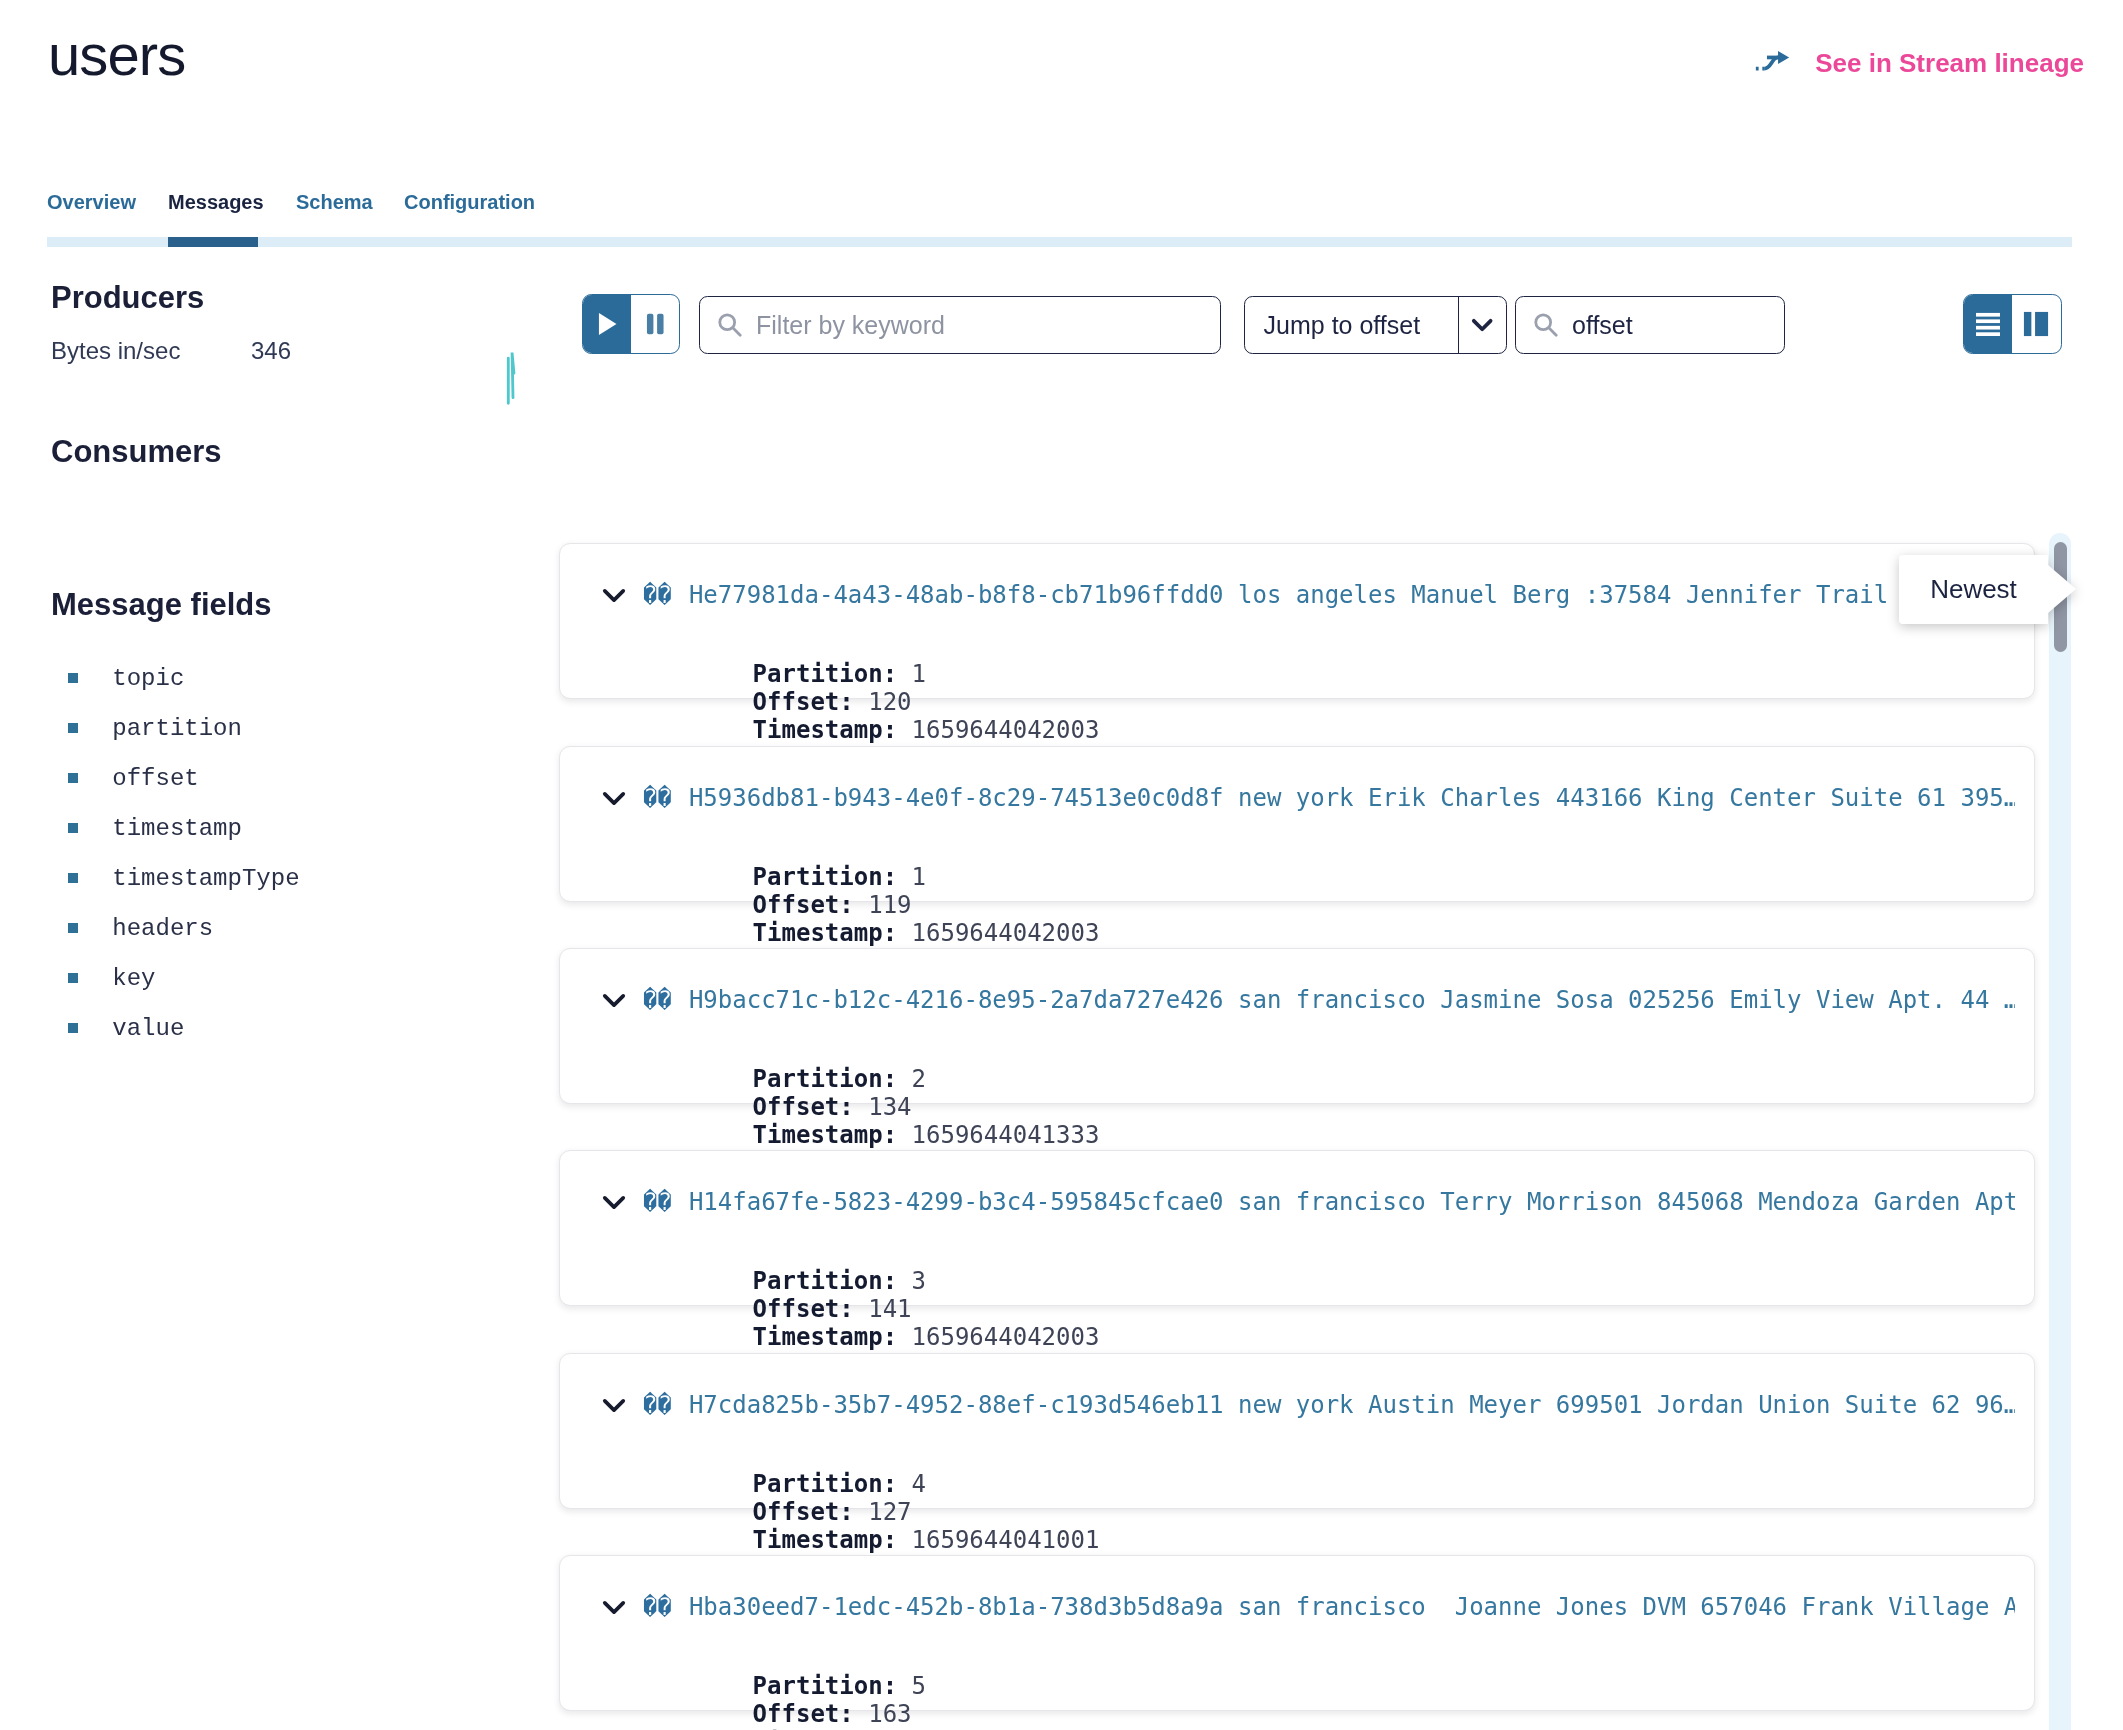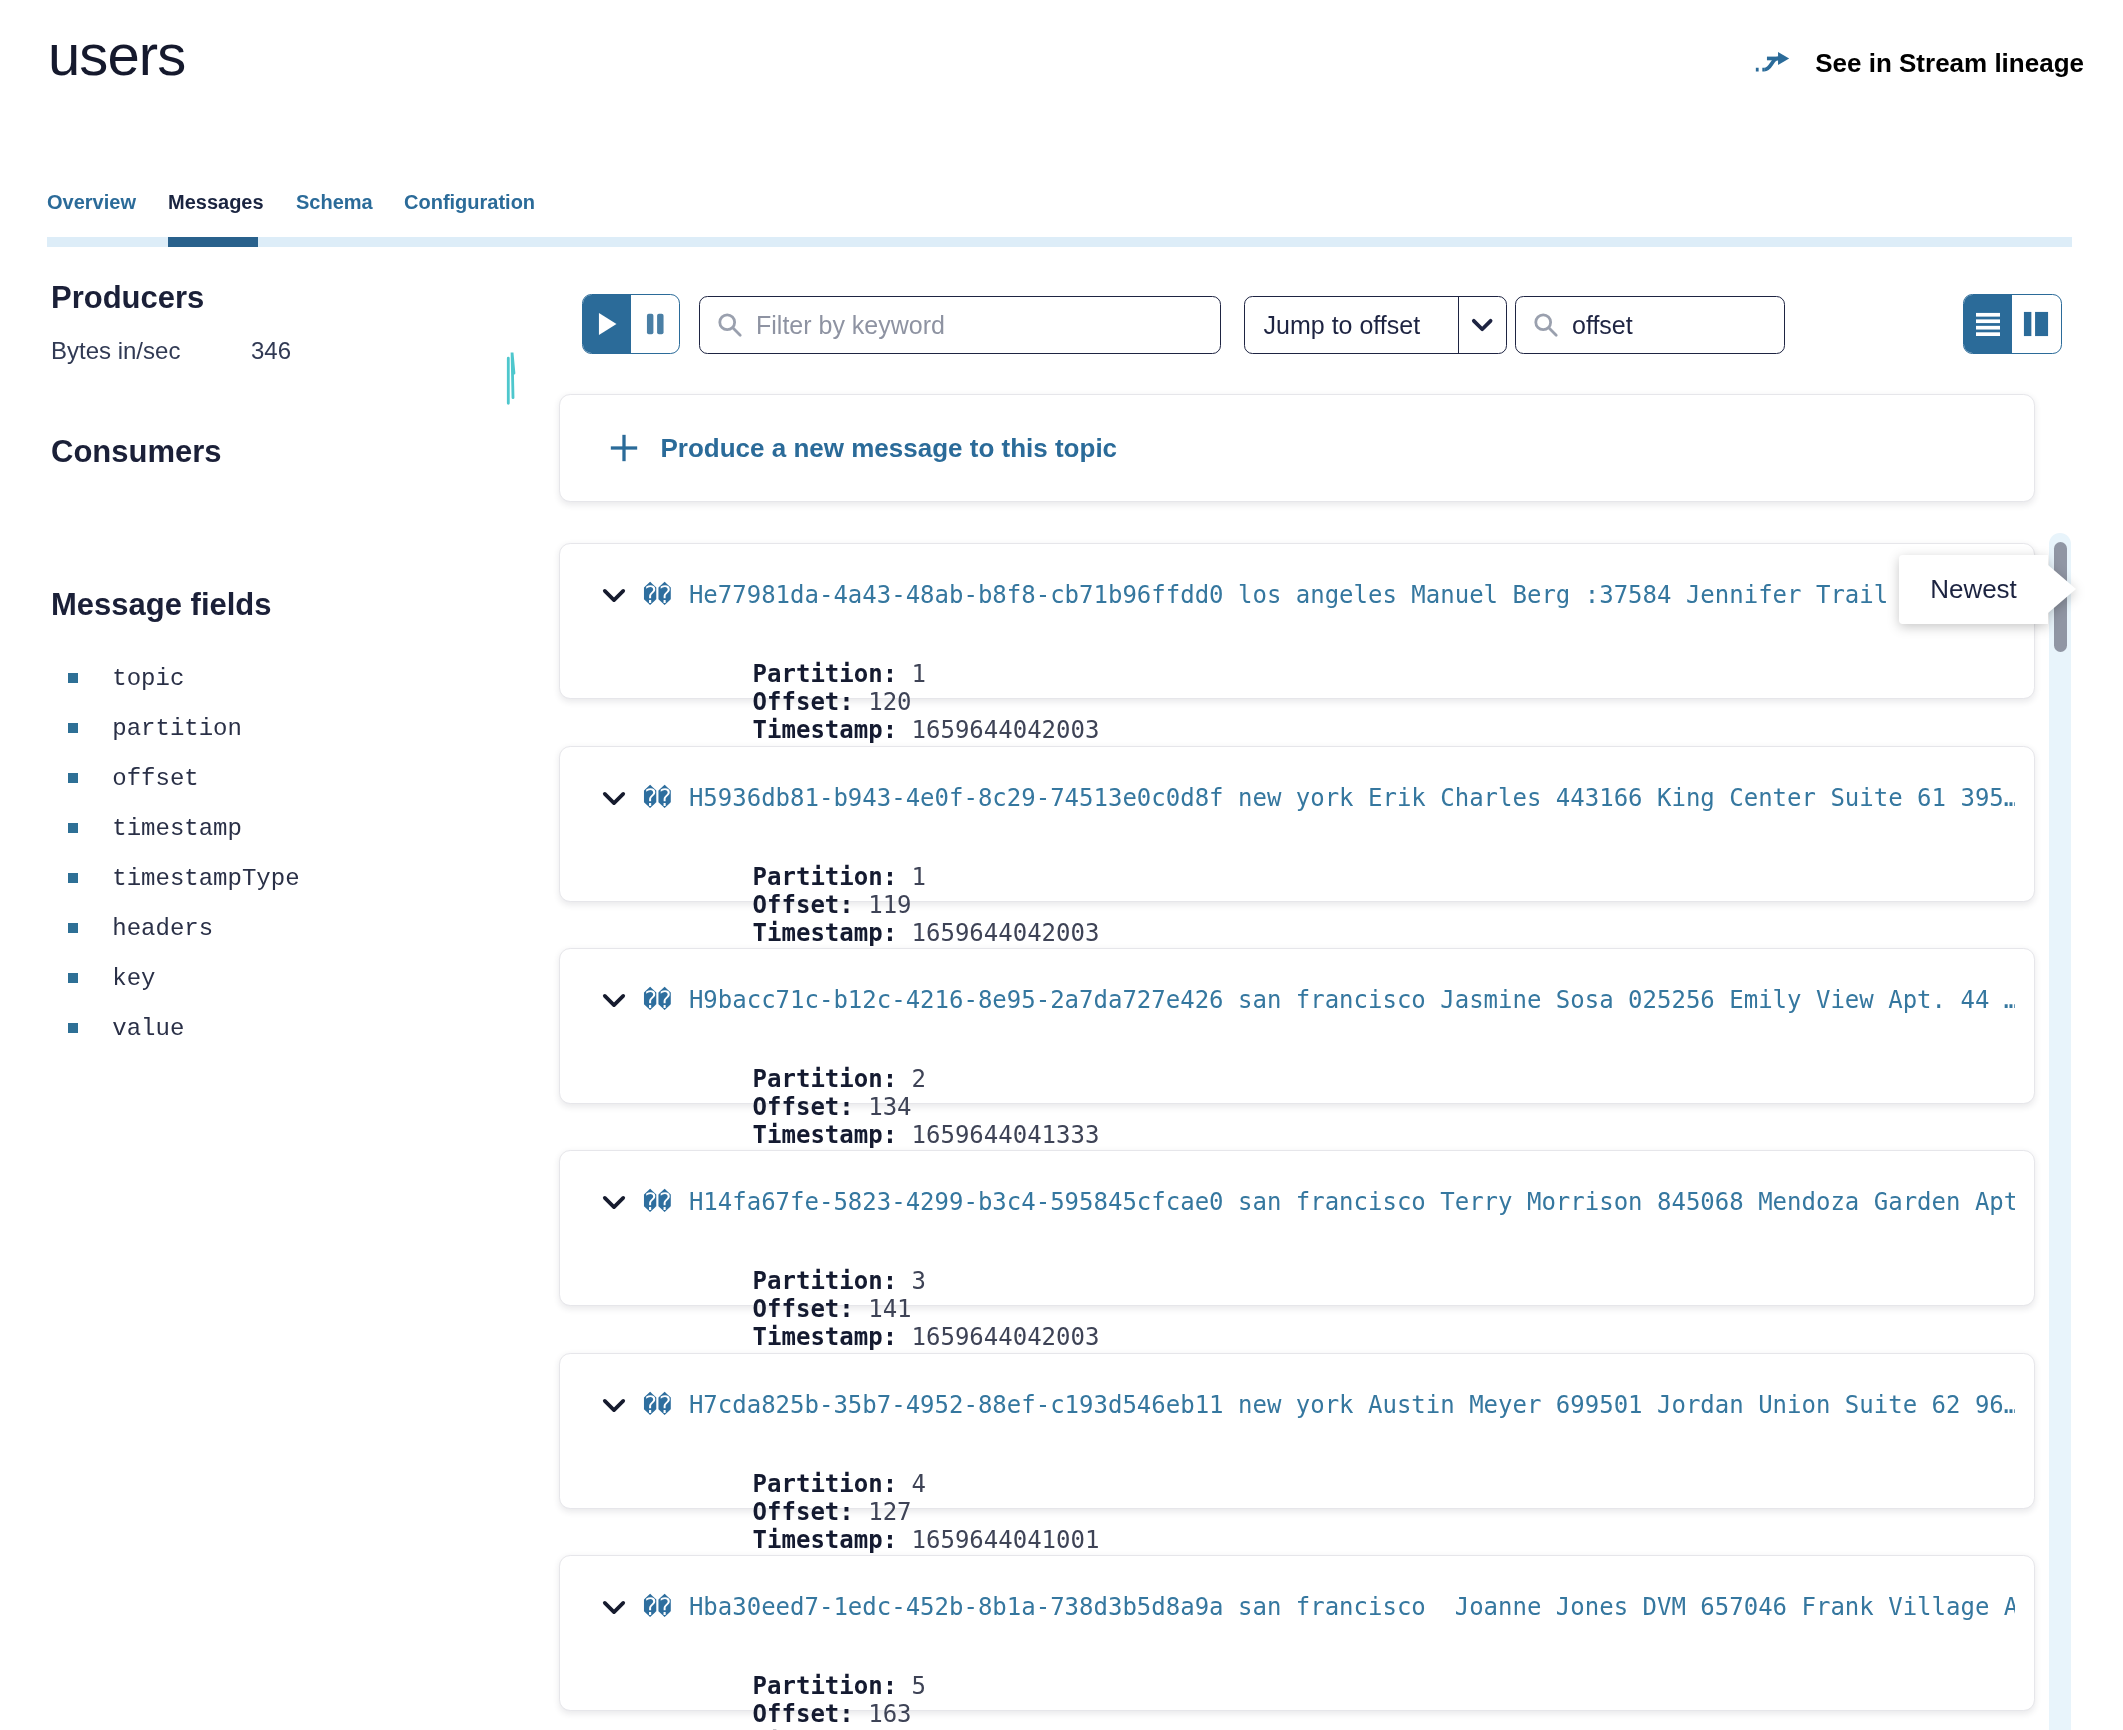--- a/index.html
+++ b/index.html
@@ -3,22 +3,22 @@
 <meta charset="utf-8">
 <style>
   * { margin:0; padding:0; box-sizing:border-box; }
   html,body { width:2124px; height:1730px; background:#ffffff; overflow:hidden;
     font-family:"Liberation Sans", sans-serif; color:#1c2136; }
   .page { position:relative; width:2124px; height:1730px; }
 
   
   .page-title { position:absolute; left:48px; top:20.5px; font-size:58px; font-weight:400;
     letter-spacing:-0.9px; color:#15192d; }
-  .lineage-link { position:absolute; right:40px; top:48px; display:flex; align-items:center;
-    gap:24px; color:#000000; font-size:26px; font-weight:700; cursor:pointer; }
+  .lineage-link { position:absolute; right:40px; top:48px; display:flex; 
+    gap:24px; color:#ec4899; font-size:26px; font-weight:700; cursor:pointer; }
 
   
   .tabs { position:absolute; top:191px; left:0; width:100%; height:60px; }
   .tab { position:absolute; top:0; font-size:20px; font-weight:600; color:#2b6b99; cursor:pointer; }
   .tab.active { color:#1a2440; }
   .tab-overview { left:47px; }
   .tab-messages { left:168px; }
   .tab-schema { left:296px; }
   .tab-configuration { left:404px; }
   .tab-track { position:absolute; top:46px; left:47px; width:2025px; height:10.3px; background:#ddedf8; }
@@ -227,27 +227,20 @@
         </svg>
       </div>
       <div class="seg">
         <svg width="26" height="26" viewBox="0 0 28 28">
           <rect x="1" y="1" width="8" height="26" fill="#2b6b99"></rect>
           <rect x="13" y="1" width="14" height="26" fill="#2b6b99"></rect>
         </svg>
       </div>
     </div>
 
-    <div class="card produce-card">
-      <svg width="32" height="32" viewBox="0 0 34 34">
-        <line x1="17" y1="3" x2="17" y2="31" stroke="#2b6b99" stroke-width="3.5"></line>
-        <line x1="3" y1="17" x2="31" y2="17" stroke="#2b6b99" stroke-width="3.5"></line>
-      </svg>
-      <span class="produce-label">Produce a new message to this topic</span>
-    </div>
 
     <div class="card msg-card" style="top:543px">
       <div class="msg-line1">
         <span class="chev">
             <svg width="24" height="15" viewBox="0 0 26 16">
               <path d="M3 3 L13 13 L23 3" fill="none" stroke="#161b2e" stroke-width="4" stroke-linecap="round" stroke-linejoin="round"></path>
             </svg>
           </span>
         <span class="msg-glyphs">��</span>
         <span class="msg-summary">He77981da-4a43-48ab-b8f8-cb71b96ffdd0 los angeles Manuel Berg :37584 Jennifer Trail S</span>

